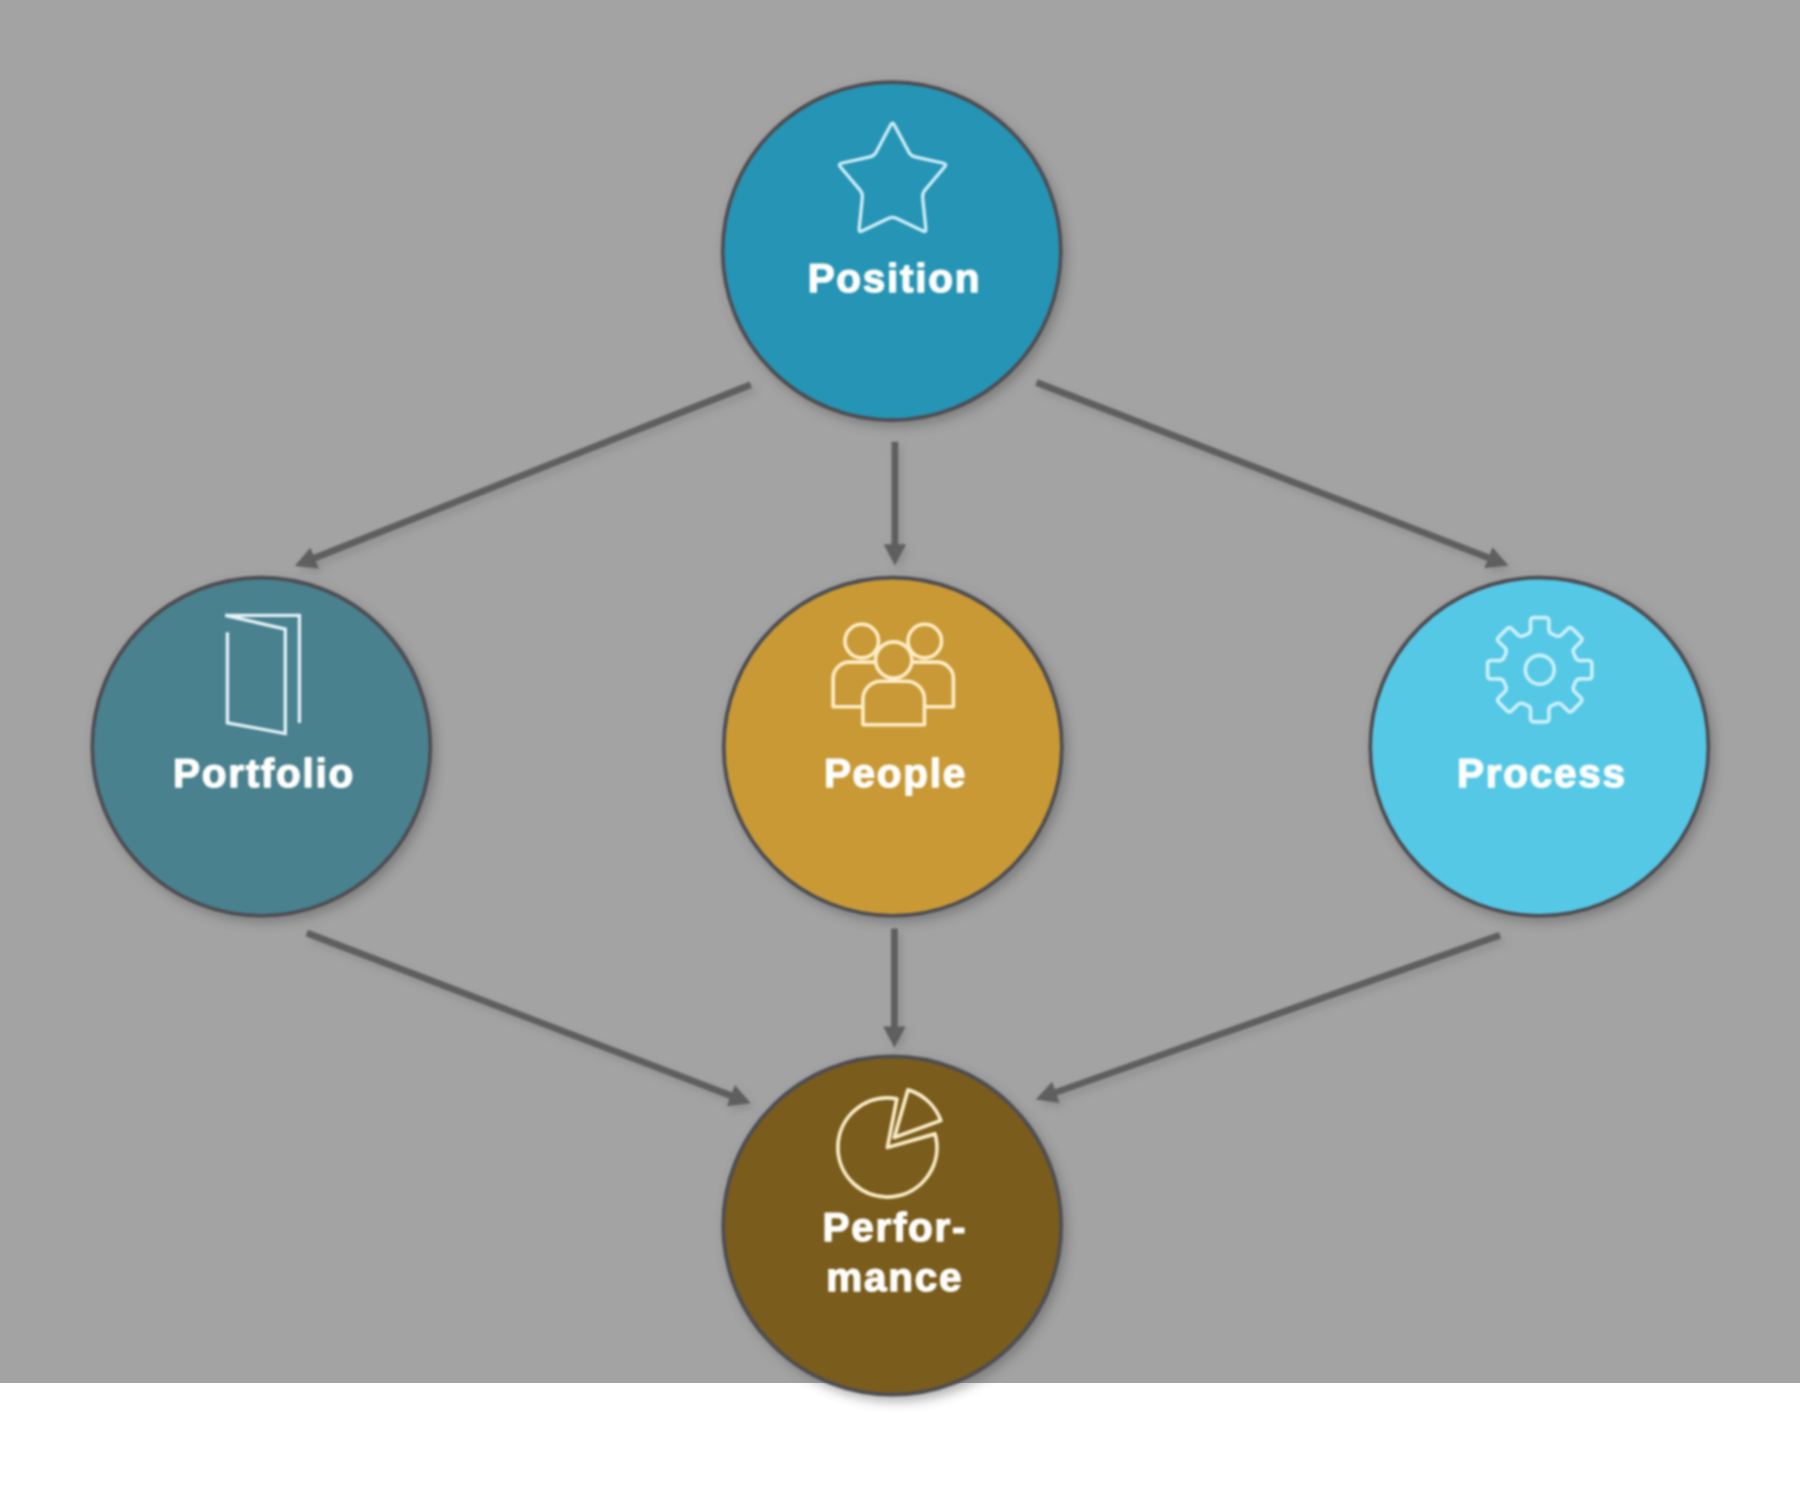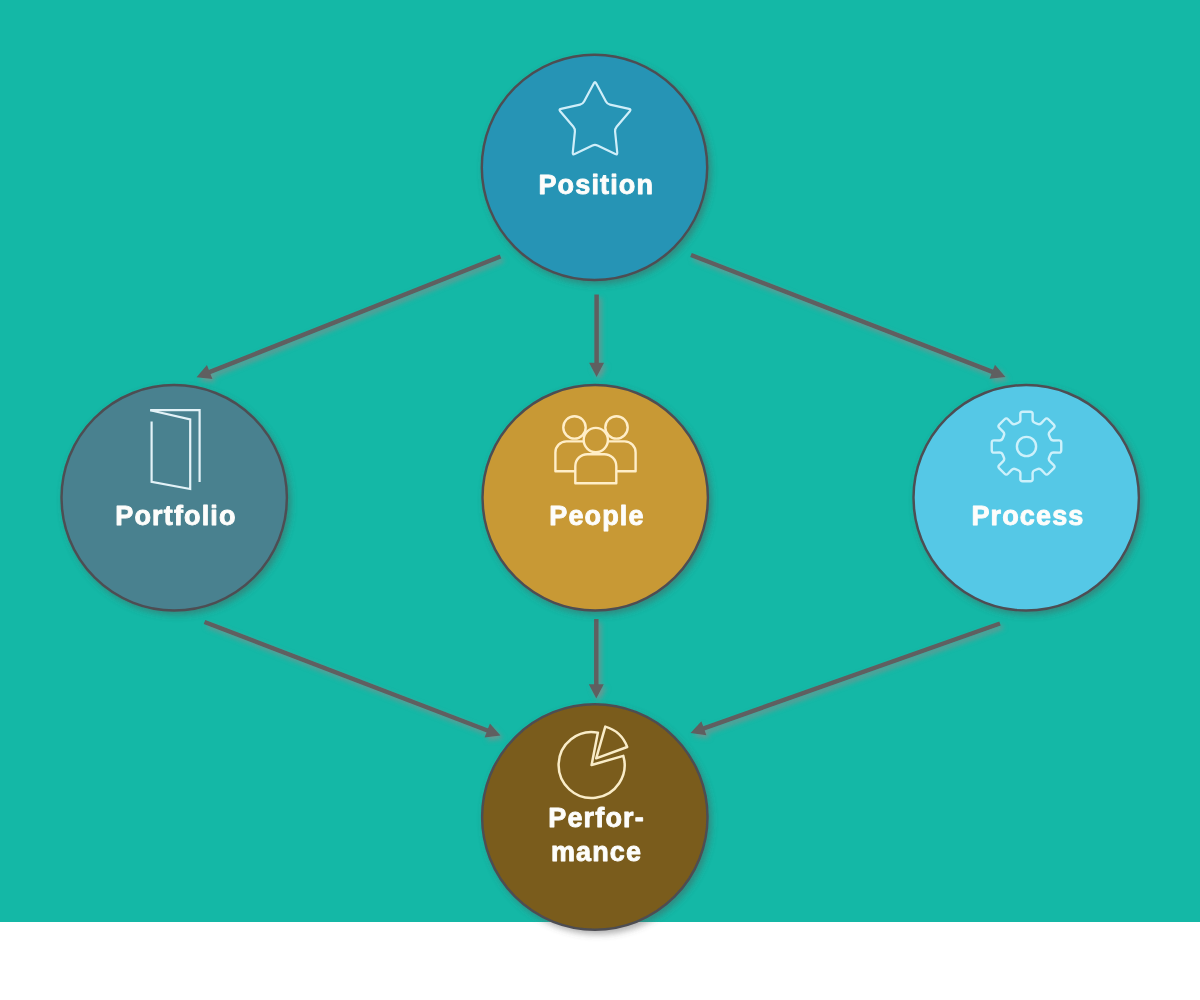--- a/index.html
+++ b/index.html
@@ -11,21 +11,21 @@
   body {
     width: 1200px;
     height: 1000px;
     overflow: hidden;
     font-family: "Liberation Sans", sans-serif;
   }
   #stage {
     position: relative;
     width: 1200px;
     height: 922px;
-    background: #14b8a6;
+    background: #a3a3a3;
   }
   #diagram-svg {
     position: absolute;
     left: 0;
     top: 0;
     width: 1200px;
     height: 1000px;
     filter: blur(0.55px);
   }
   .node-label {

